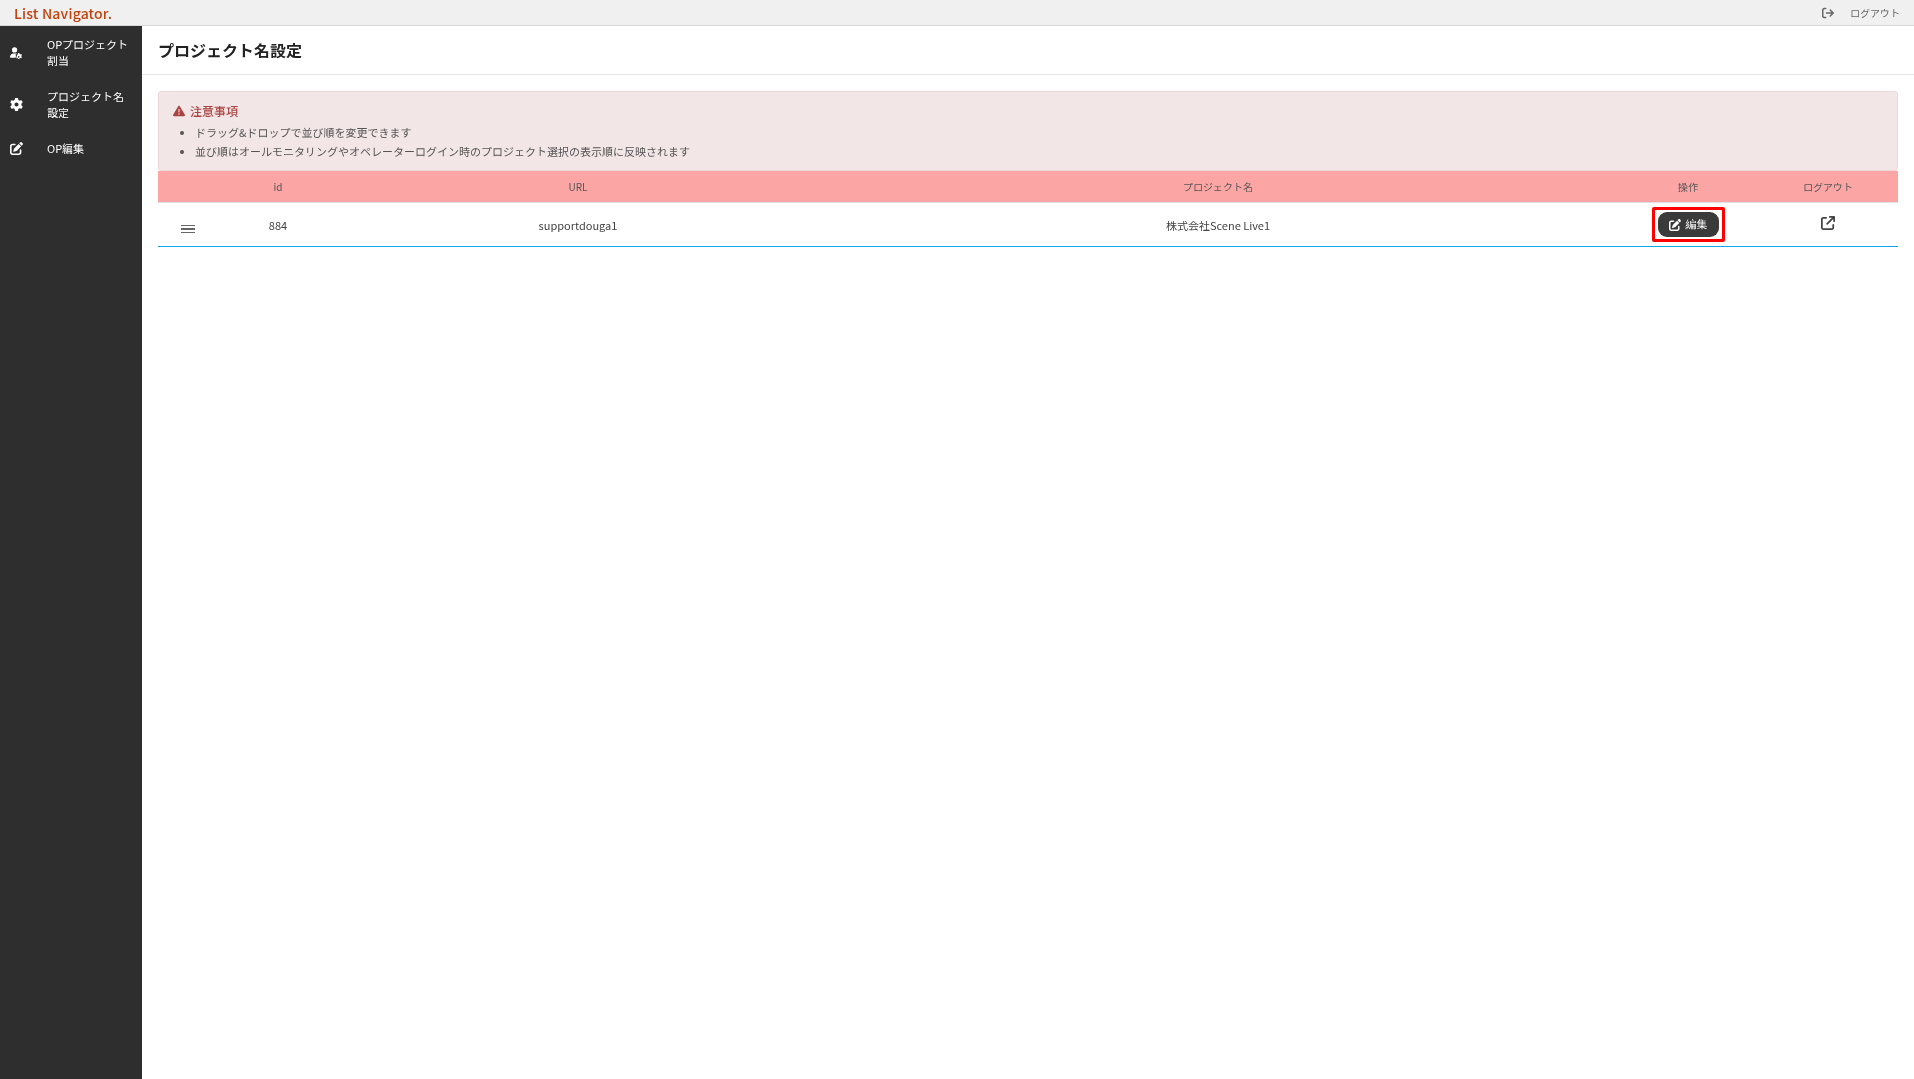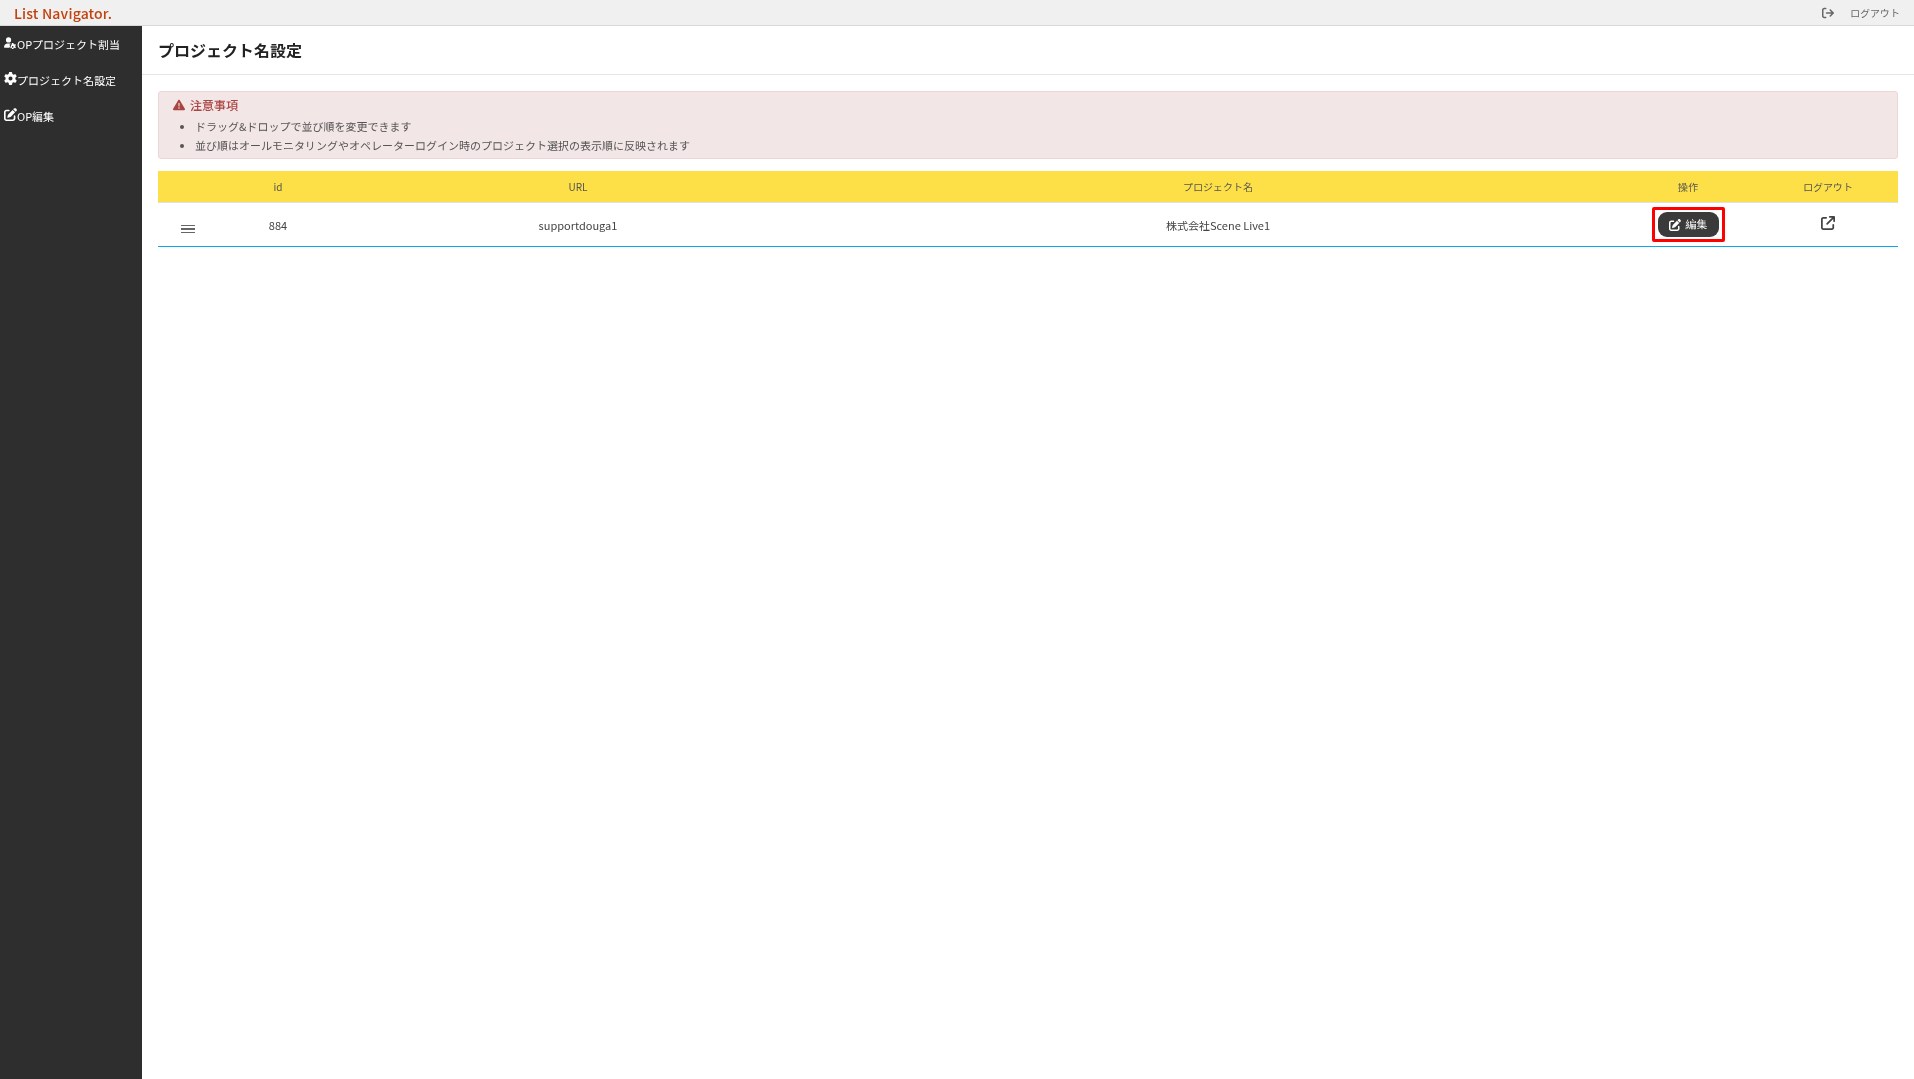--- a/index.html
+++ b/index.html
@@ -38,22 +38,23 @@
       height: calc(100vh - 26px);
     }
     .sidebar {
       width: 142px;
       background: #2e2e2e;
       color: #fff;
       flex-shrink: 0;
     }
     .sidebar-item {
       display: flex;
-      gap: 0;
-      padding: 10px 4px;
+      align-items: center;
+      gap: 24px;
+      padding: 10px 10px;
       font-size: 11px;
       cursor: pointer;
       color: #fff;
     }
     .sidebar-item svg { width: 13px; height: 13px; fill: #fff; flex-shrink: 0; }
     .main {
       flex: 1;
       background: #fff;
       overflow: auto;
     }
@@ -66,22 +67,22 @@
       font-weight: bold;
       color: #222;
     }
     .content {
       padding: 16px;
     }
     .notice-box {
       background: #f3e6e7;
       border: 1px solid #eed6d8;
       border-radius: 3px;
-      padding: 4px 14px;
-      margin-bottom: 12px;
+      padding: 10px 14px;
+      margin-bottom: 0;
     }
     .notice-title {
       display: flex;
       align-items: center;
       gap: 5px;
       color: #a94442;
       font-size: 12px;
       font-weight: 500;
       margin-bottom: 4px;
     }
@@ -91,21 +92,21 @@
       padding-left: 22px;
       color: #555;
       font-size: 11px;
       line-height: 1.7;
     }
     .table {
       width: 100%;
       border-collapse: collapse;
     }
     .table thead th {
-      background: #fde047;
+      background: #fca5a5;
       font-size: 10px;
       font-weight: normal;
       color: #555;
       padding: 8px 6px;
       text-align: center;
       border-bottom: 1px solid #e0e0e0;
     }
     .table tbody td {
       padding: 9px 6px;
       text-align: center;

